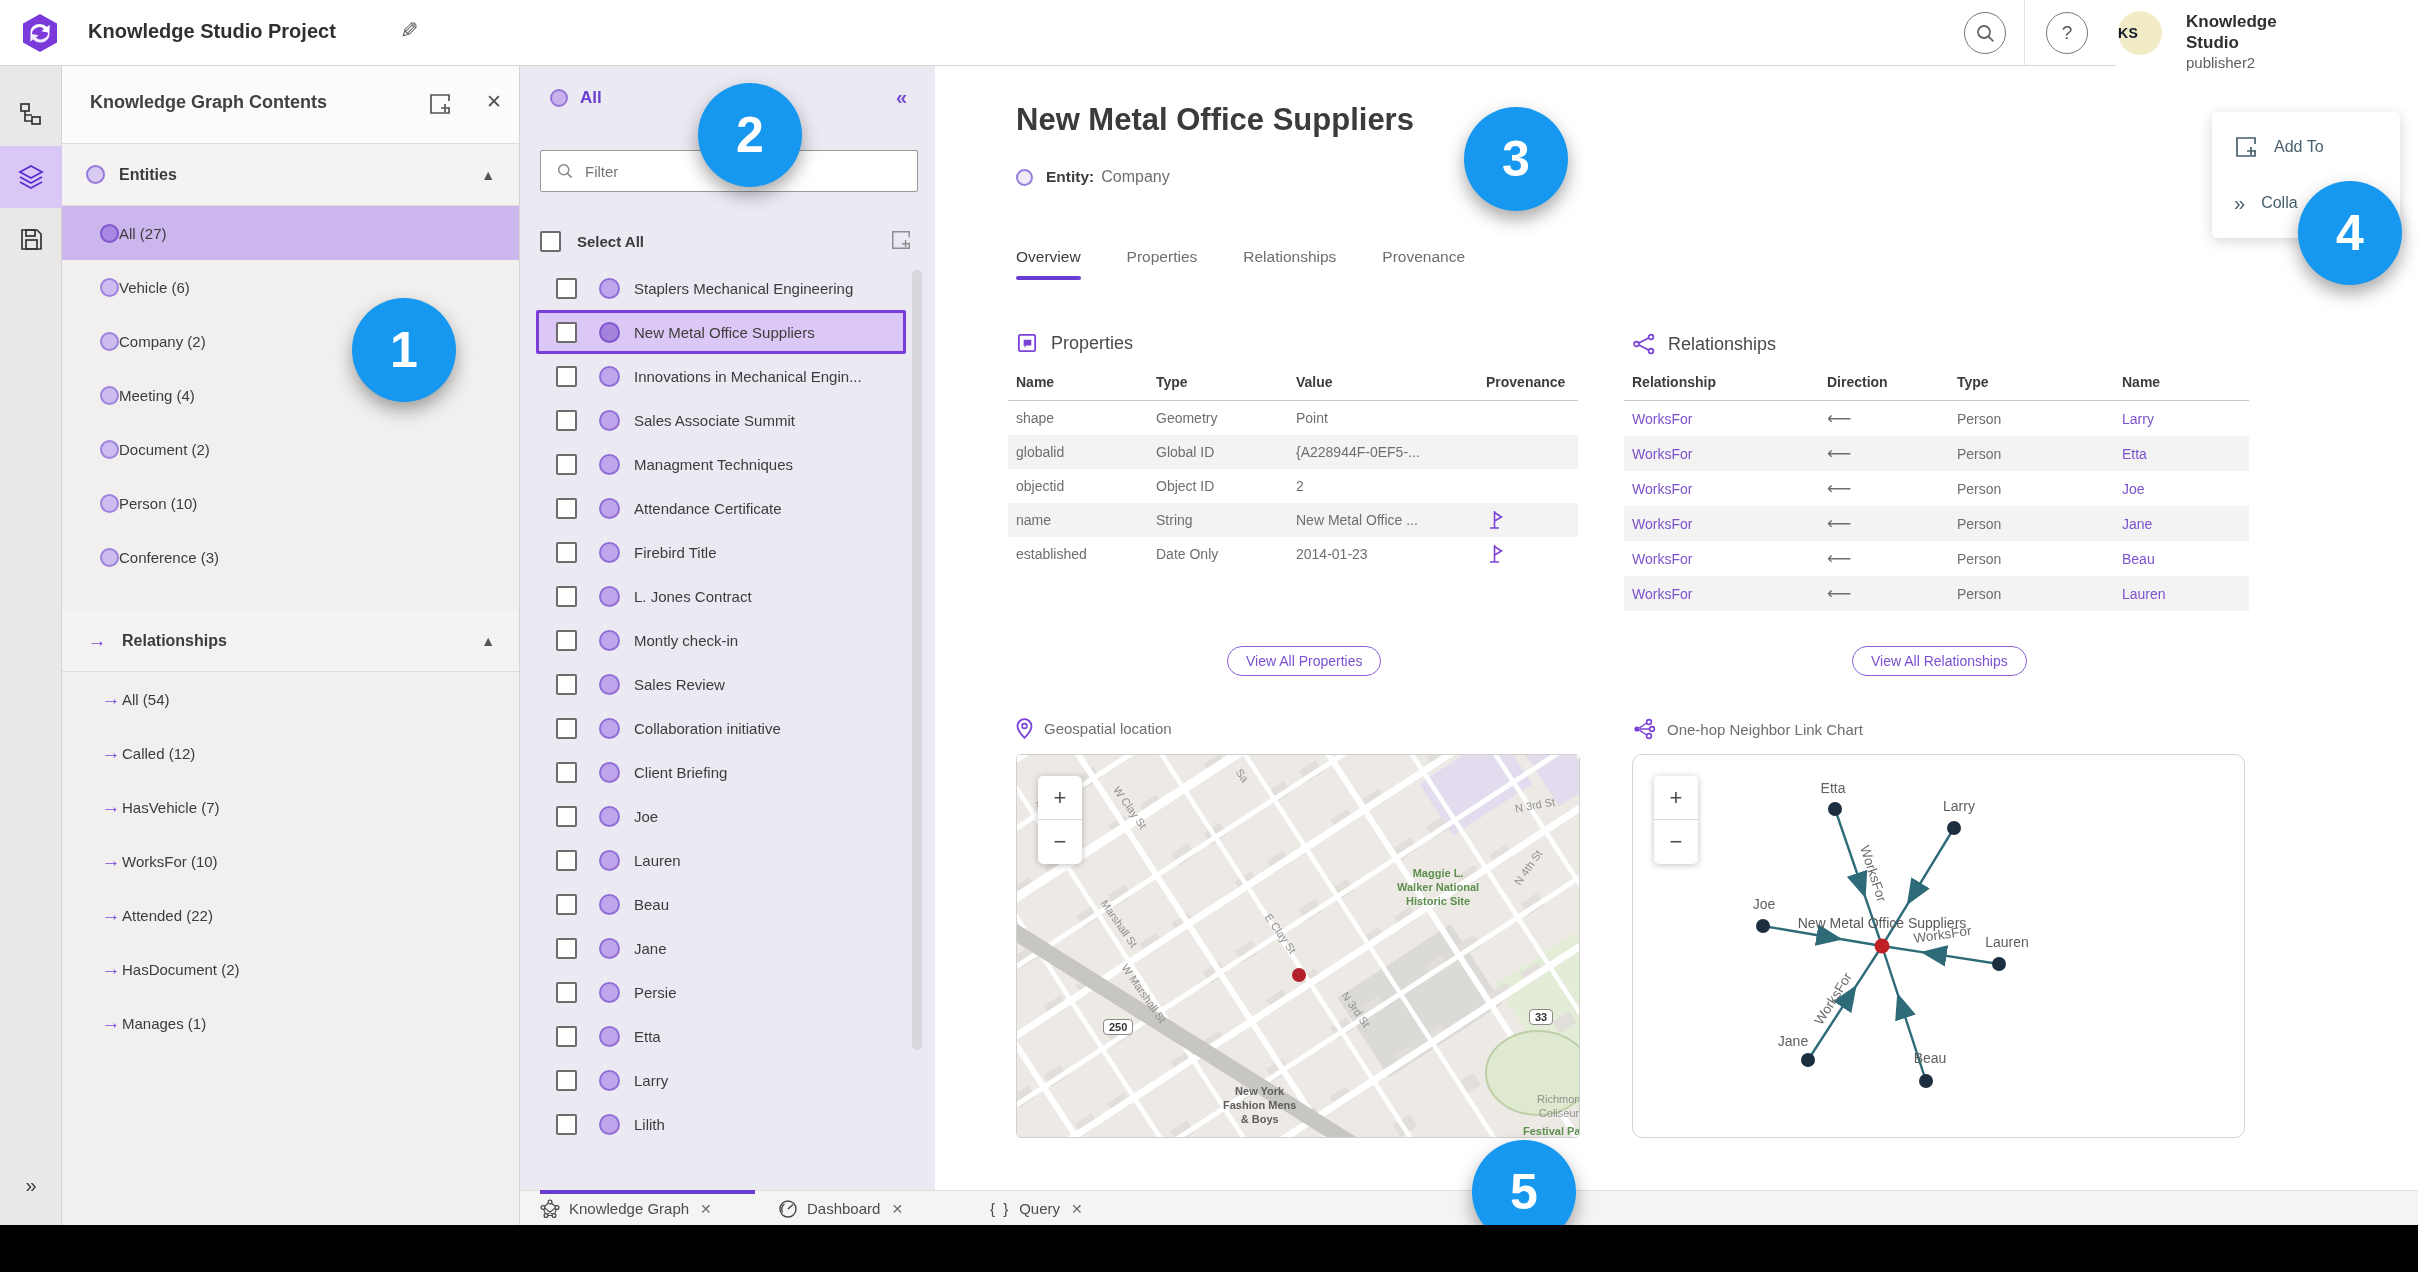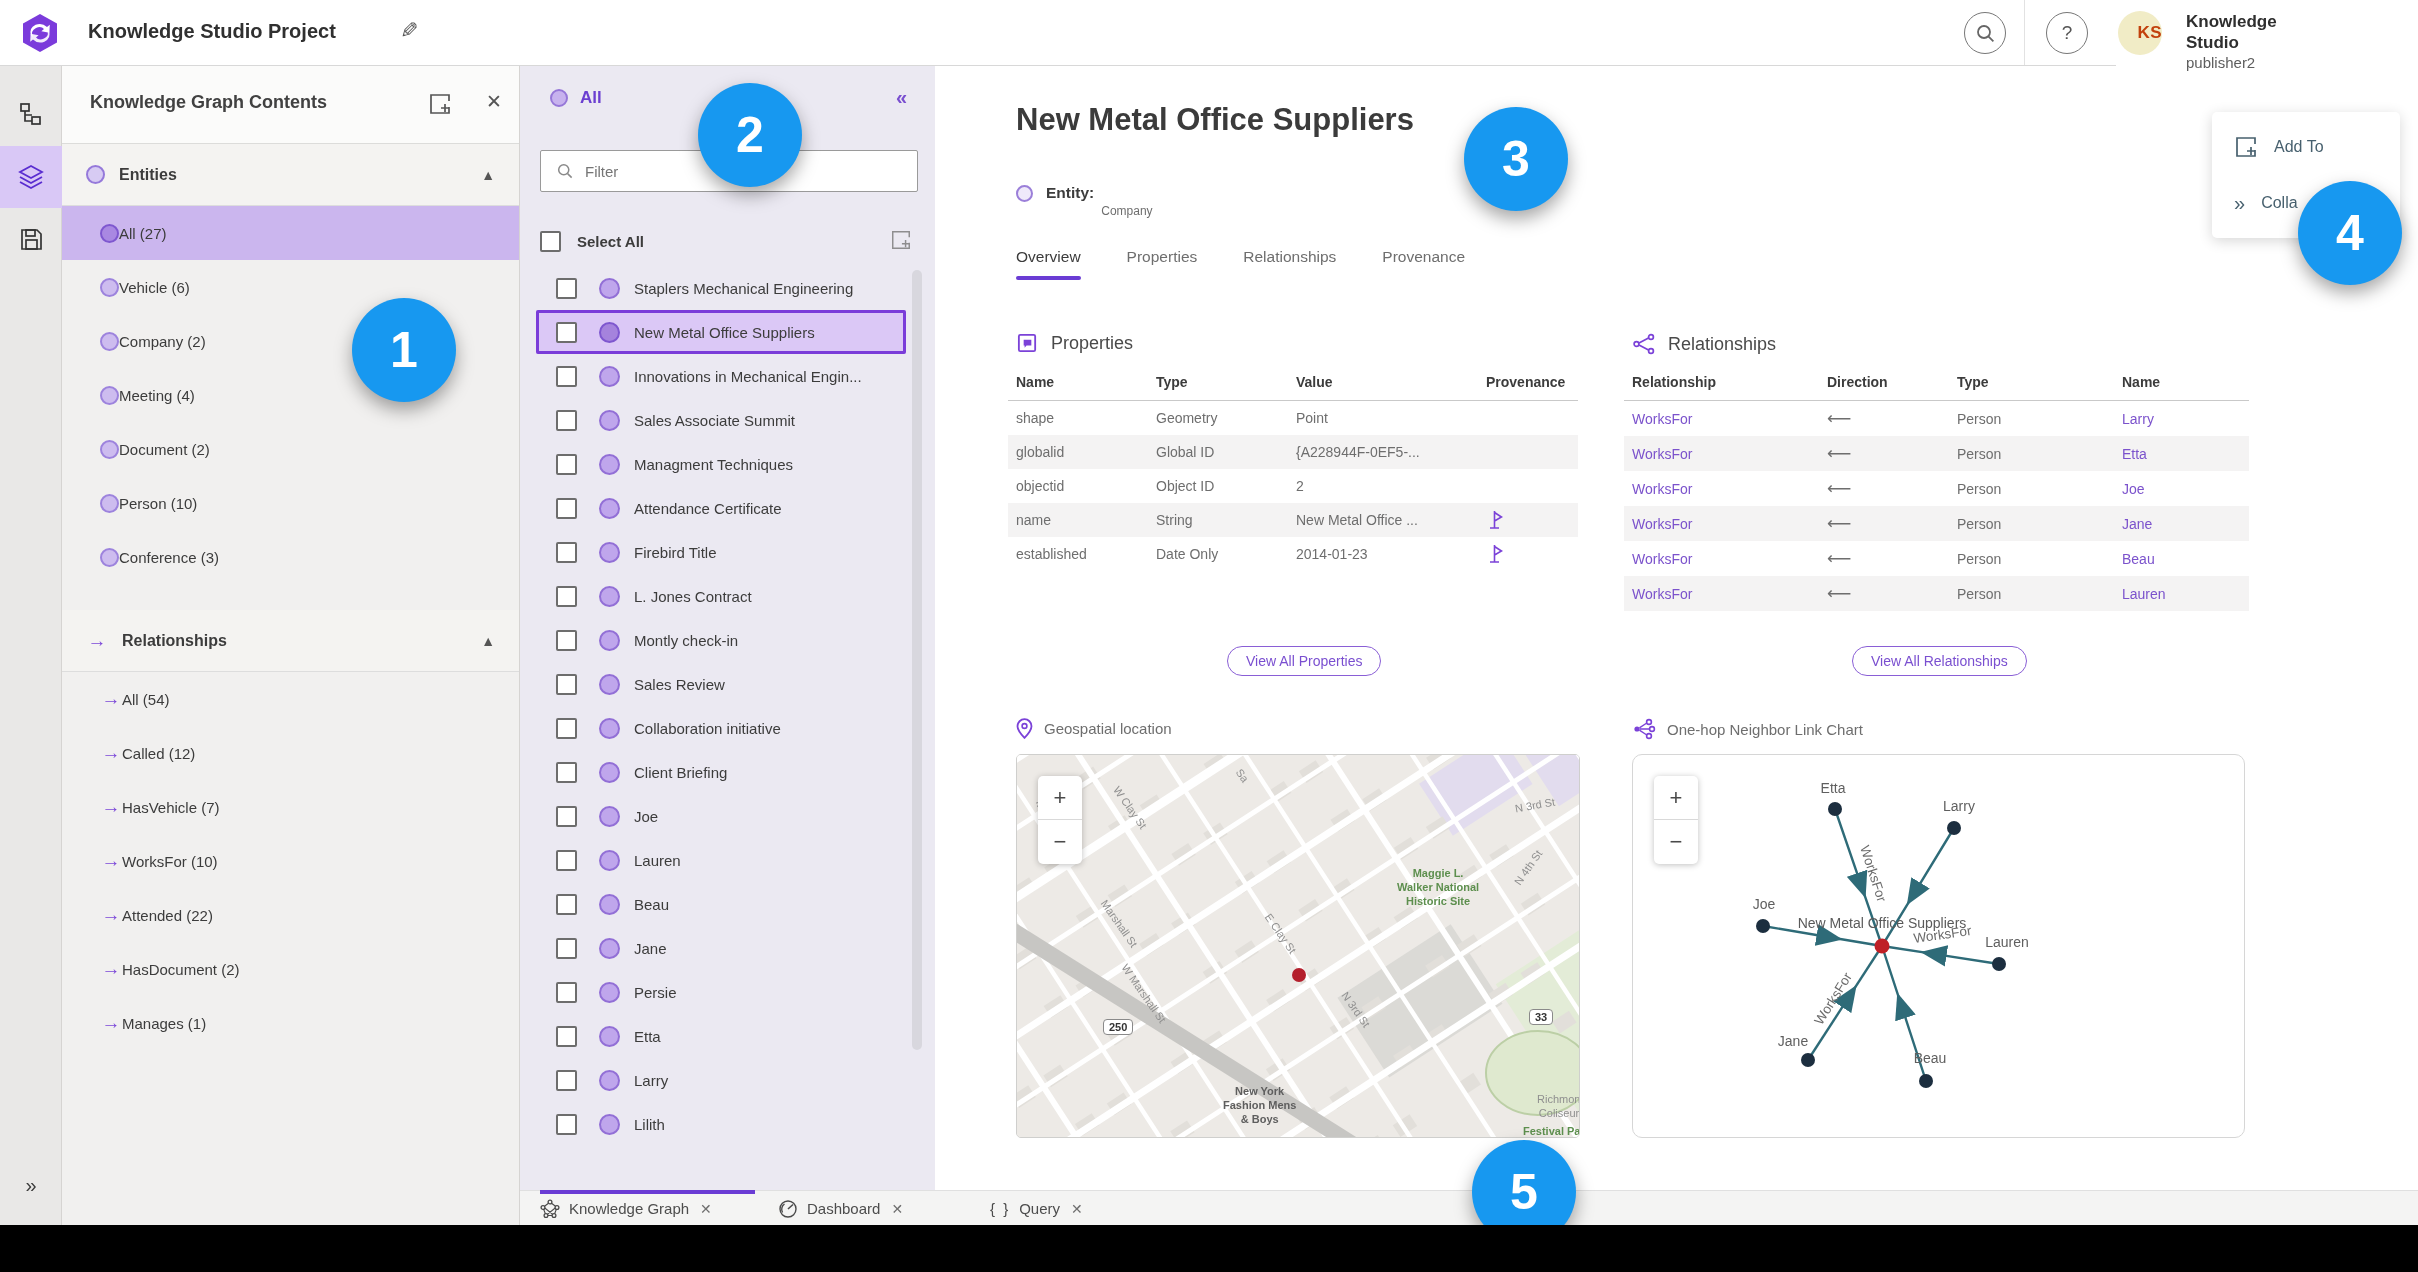--- a/index.html
+++ b/index.html
@@ -10,22 +10,22 @@
   
   .topbar { position:absolute; left:0; top:0; width:2116px; height:66px; background:#fff;
     border-bottom:1px solid #d8d8d8; z-index:30; }
   .logo { position:absolute; left:20px; top:13px; width:40px; height:40px; }
   .app-title { position:absolute; left:88px; top:20px; font-size:20px; font-weight:700; color:#303030; }
   .pencil { position:absolute; left:400px; top:18px; font-size:22px; color:#555; transform:scaleX(-1); cursor:pointer; }
   .circle-btn { position:absolute; top:12px; width:42px; height:42px; border:1.5px solid #777; border-radius:50%;
     display:flex; align-items:center; justify-content:center; color:#555; font-size:19px; background:#fff; cursor:pointer; }
   .topbar-divider { position:absolute; left:2024px; top:0; width:1px; height:65px; background:#e2e2e2; }
   .avatar { position:absolute; left:2118px; top:11px; width:44px; height:44px; border-radius:50%;
-    background:#f1ecc6; display:flex; align-items:center; justify-content:flex-end;
-    font-size:17px; font-weight:700; color:#c2410c; letter-spacing:.5px; cursor:pointer; }
+    background:#f1ecc6; display:flex; align-items:center; justify-content:flex-start;
+    font-size:14px; font-weight:700; color:#0f172a; letter-spacing:.5px; cursor:pointer; }
   .acct { position:absolute; left:2186px; top:11px; line-height:1.25; }
   .acct .nm { font-size:17px; font-weight:700; color:#2f2f2f; }
   .acct .rl { font-size:15px; color:#5e5e5e; }
 
   
   .rail { position:absolute; left:0; top:66px; width:62px; height:1159px; background:#e9e8e7;
     border-right:1px solid #d6d4d2; z-index:20; }
   .rail-btn { position:absolute; left:0; width:62px; height:62px; display:flex; align-items:center;
     justify-content:center; cursor:pointer; color:#333; }
   .rail-btn.active { background:#d9c8f6; color:#5a2dd0; }
@@ -79,21 +79,21 @@
   .p2-item.selected .circ { background:#a583dd; border-color:#7e57cf; }
   .p2-scrollbar { position:absolute; left:392px; top:204px; width:10px; height:780px; background:#d8d7de;
     border-radius:5px; cursor:pointer; }
 
   
   .detail { position:absolute; left:935px; top:66px; width:1483px; height:1124px; background:#fff; }
   .d-title { position:absolute; left:81px; top:36px; font-size:31px; font-weight:700; color:#3b3b3b; }
   .d-entity { position:absolute; left:81px; top:102px; display:flex; align-items:center; }
   .d-entity .ent-circle { width:17px; height:17px; background:#efe9fa; border-color:#9b7fd9; }
   .d-entity .k { font-size:15.5px; font-weight:700; color:#3c3c3c; margin-left:13px; }
-  .d-entity .v { font-size:12px; color:#6e6e6e; margin-left:7px;margin-top:36px; }
+  .d-entity .v { font-size:16px; color:#6e6e6e; margin-left:7px; }
   .d-tabs { position:absolute; left:81px; top:182px; display:flex; gap:46px; }
   .d-tab { font-size:15.5px; color:#6e6e6e; padding-bottom:14px; position:relative; cursor:pointer; }
   .d-tab.active { color:#3c3c3c; }
   .d-tab.active::after { content:""; position:absolute; left:0; bottom:0; width:100%; height:4px;
     background:#6a3cd4; border-radius:2px; }
 
   .sec-head { position:absolute; display:flex; align-items:center; gap:12px; }
   .sec-head .t { font-size:18px; color:#4a4a4a; }
   .mini-head { position:absolute; display:flex; align-items:center; gap:11px; }
   .mini-head .t { font-size:15px; color:#6e6e6e; }

